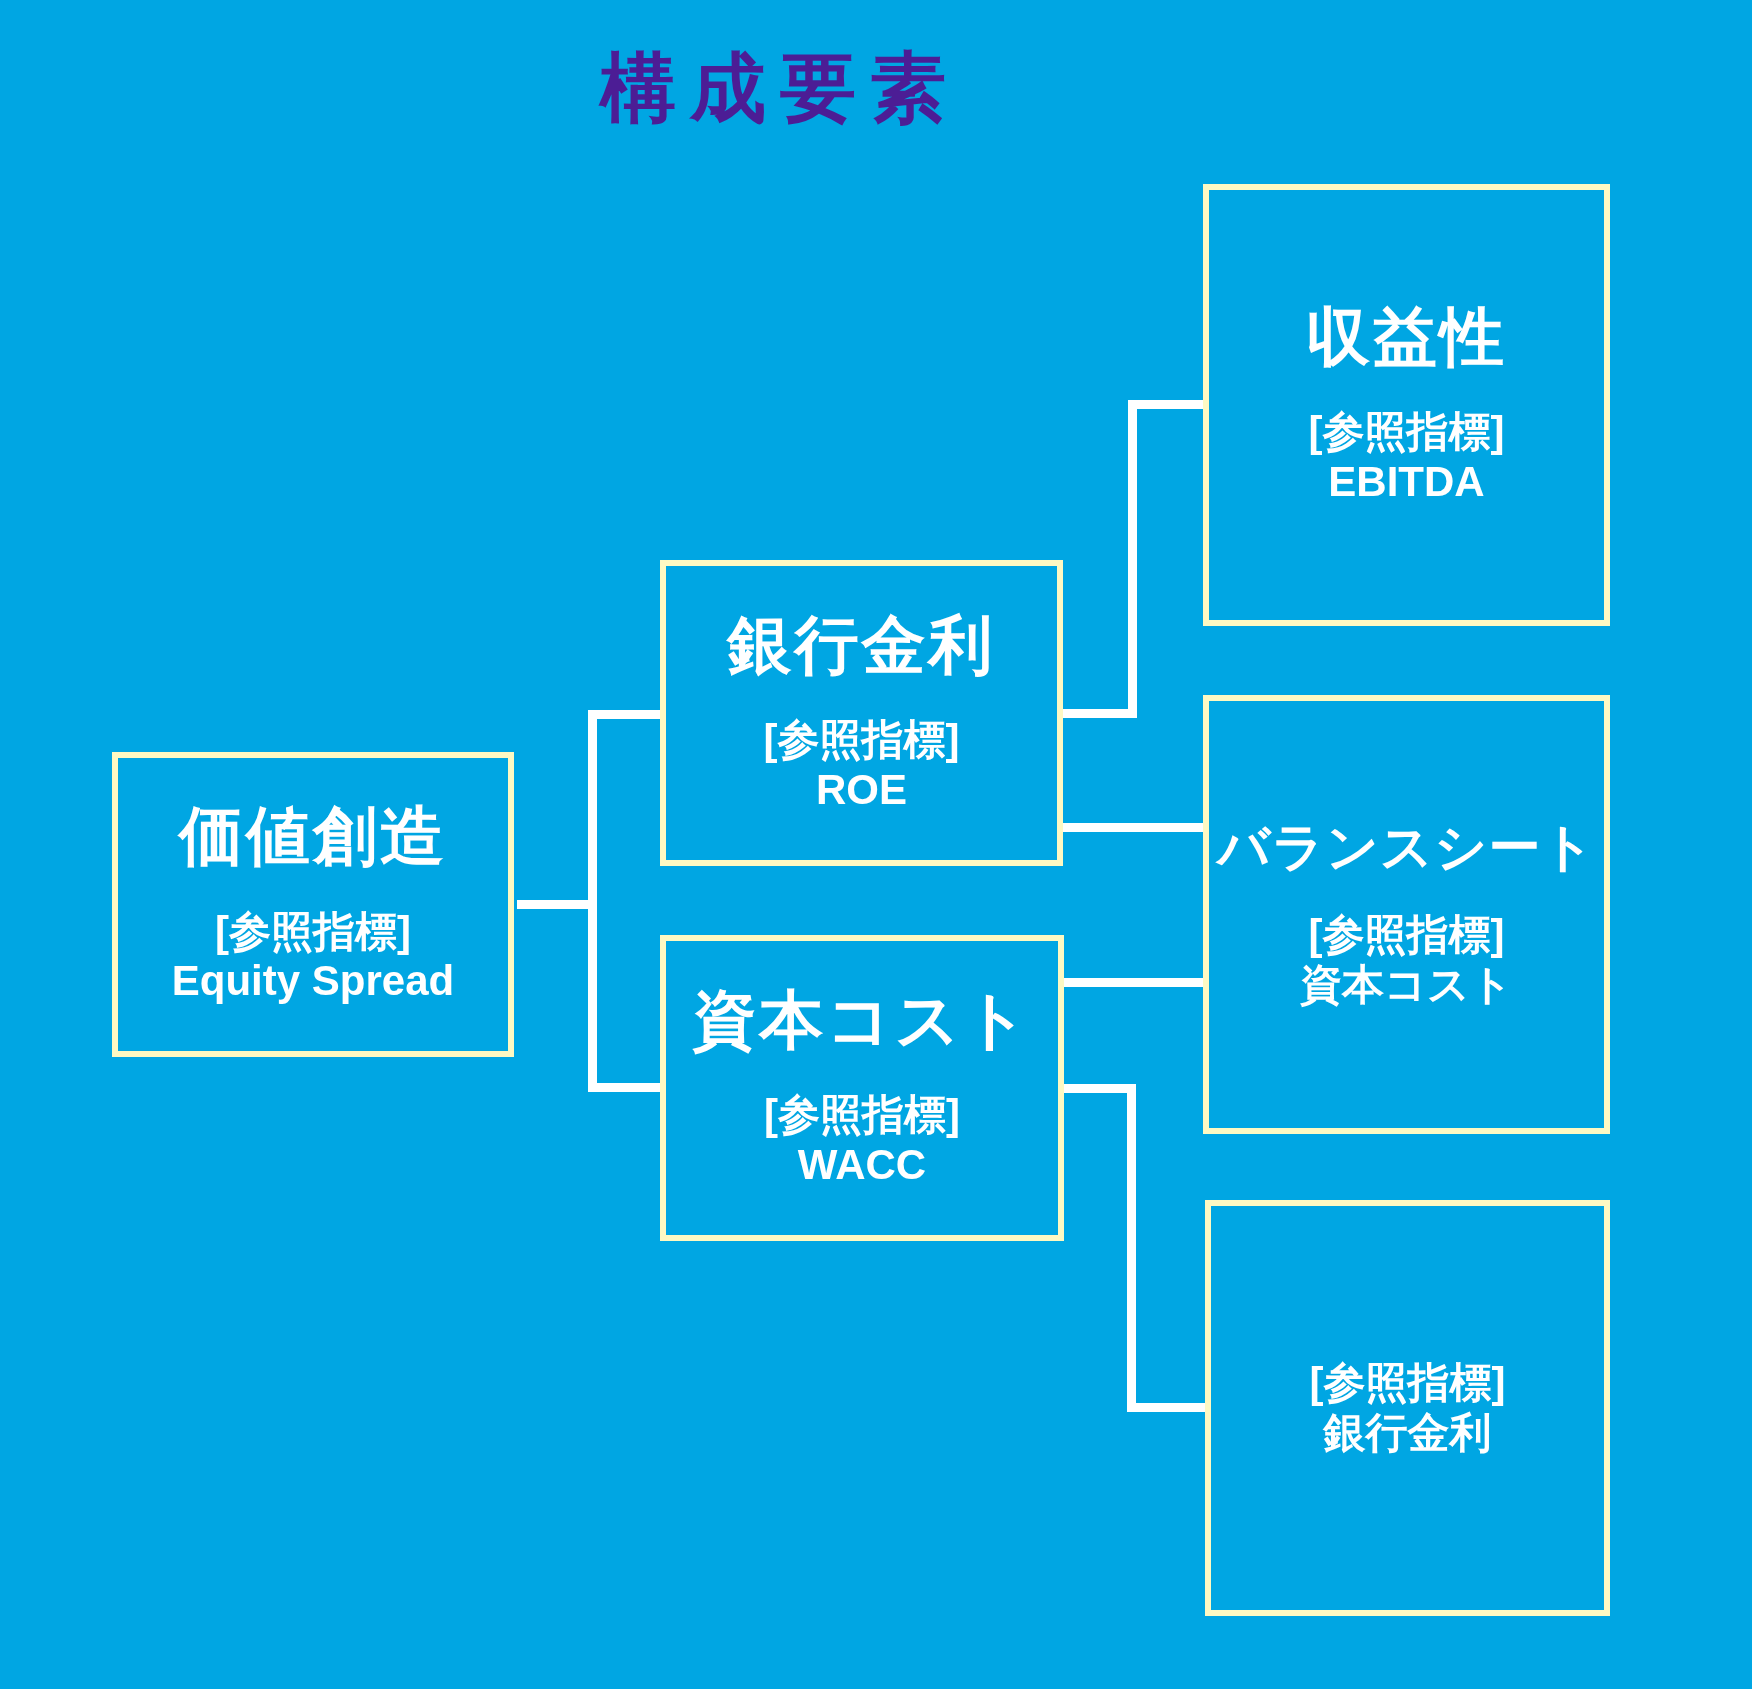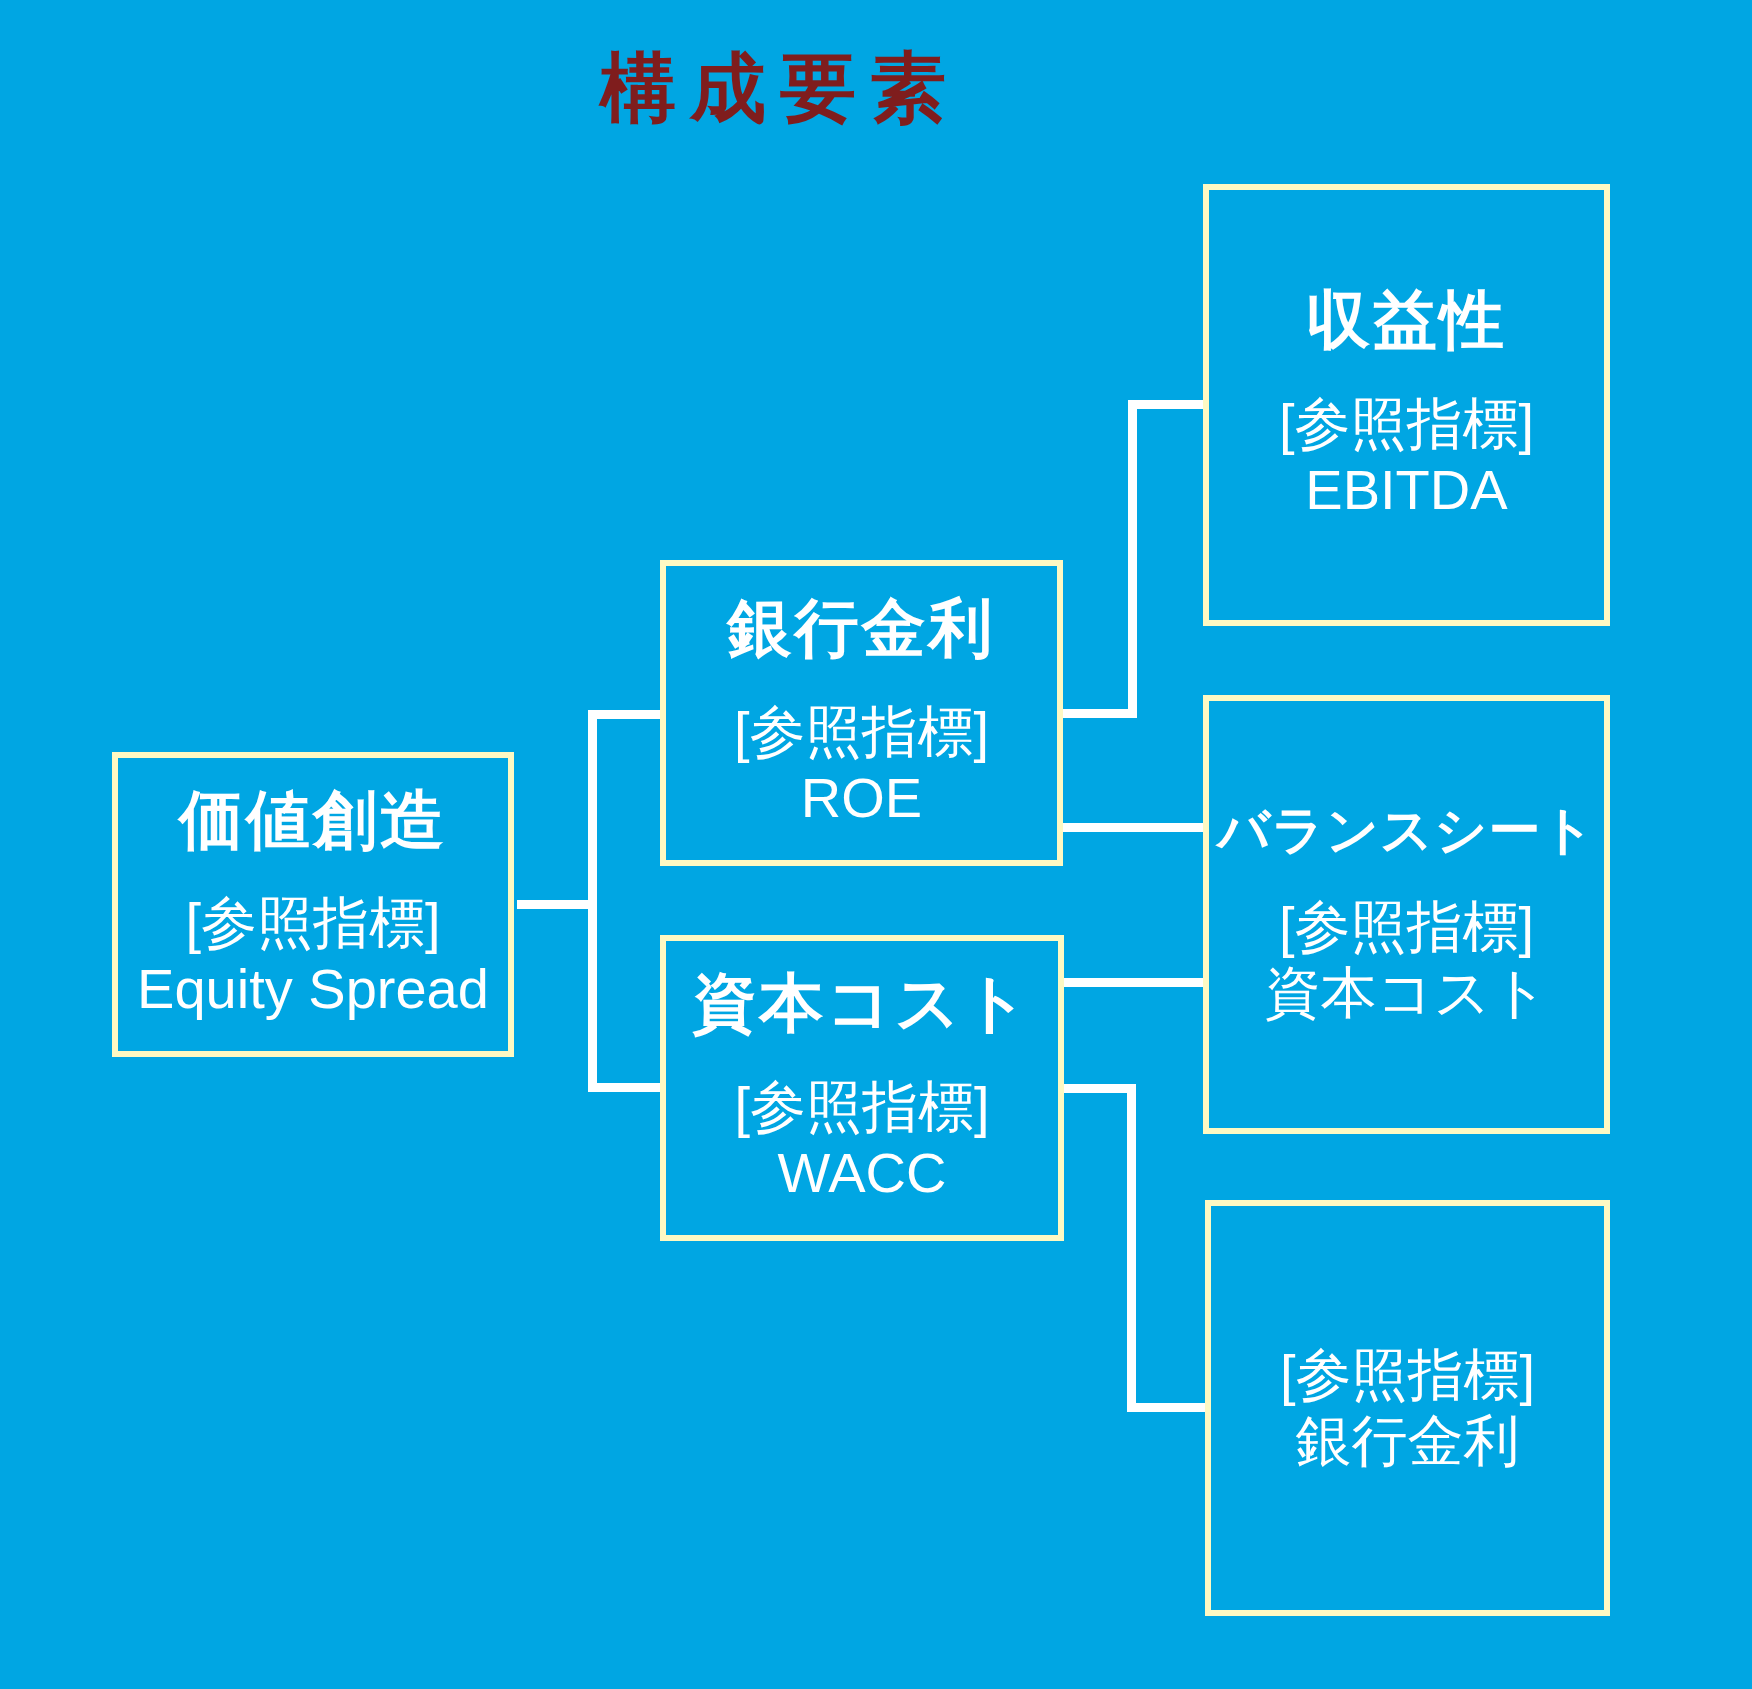--- a/index.html
+++ b/index.html
@@ -15,21 +15,21 @@
   .diagram-title {
     position: absolute;
     left: 0;
     top: 38px;
     width: 1560px;
     margin: 0;
     text-align: center;
     font-size: 76px;
     font-weight: 900;
     letter-spacing: 14px;
-    color: #7f1d1d;
+    color: #4c1d95;
   }
   .edge {
     position: absolute;
     background: #FFFFFF;
   }
   .node {
     position: absolute;
     border: 6px solid #fef9c3;
     box-sizing: border-box;
     background: transparent;
@@ -45,22 +45,22 @@
     letter-spacing: 3px;
     line-height: 1.05;
     margin-bottom: 36px;
     white-space: nowrap;
   }
   .node-title-sm {
     font-size: 52px;
     letter-spacing: 1px;
   }
   .node-ref, .node-metric {
-    font-size: 56px;
-    font-weight: 400;
+    font-size: 42px;
+    font-weight: 700;
     line-height: 1.18;
     white-space: nowrap;
   }
 </style>
 </head>
 <body>
 
 <div class="canvas" style="background: rgb(0, 166, 227); color: rgb(255, 255, 255);">
 
   <h1 class="diagram-title">構成要素</h1>

